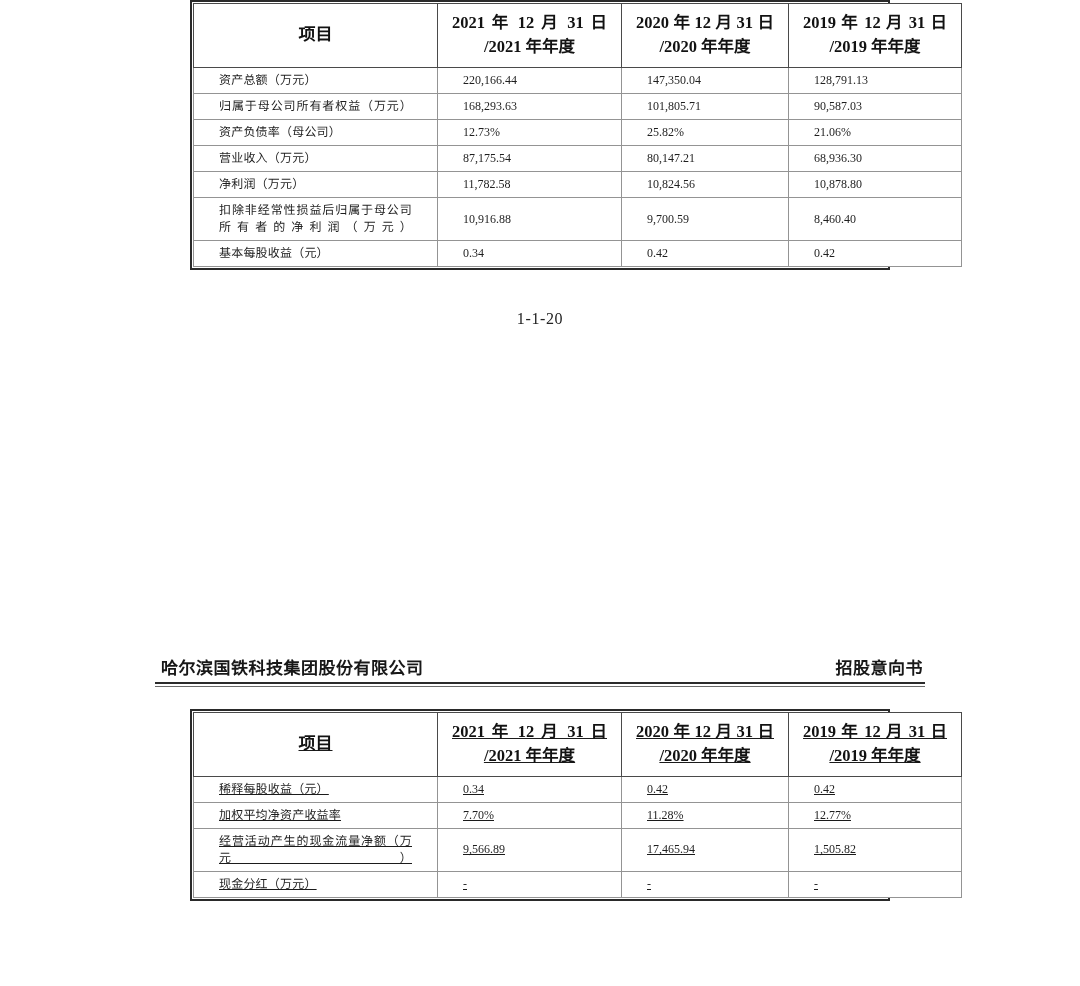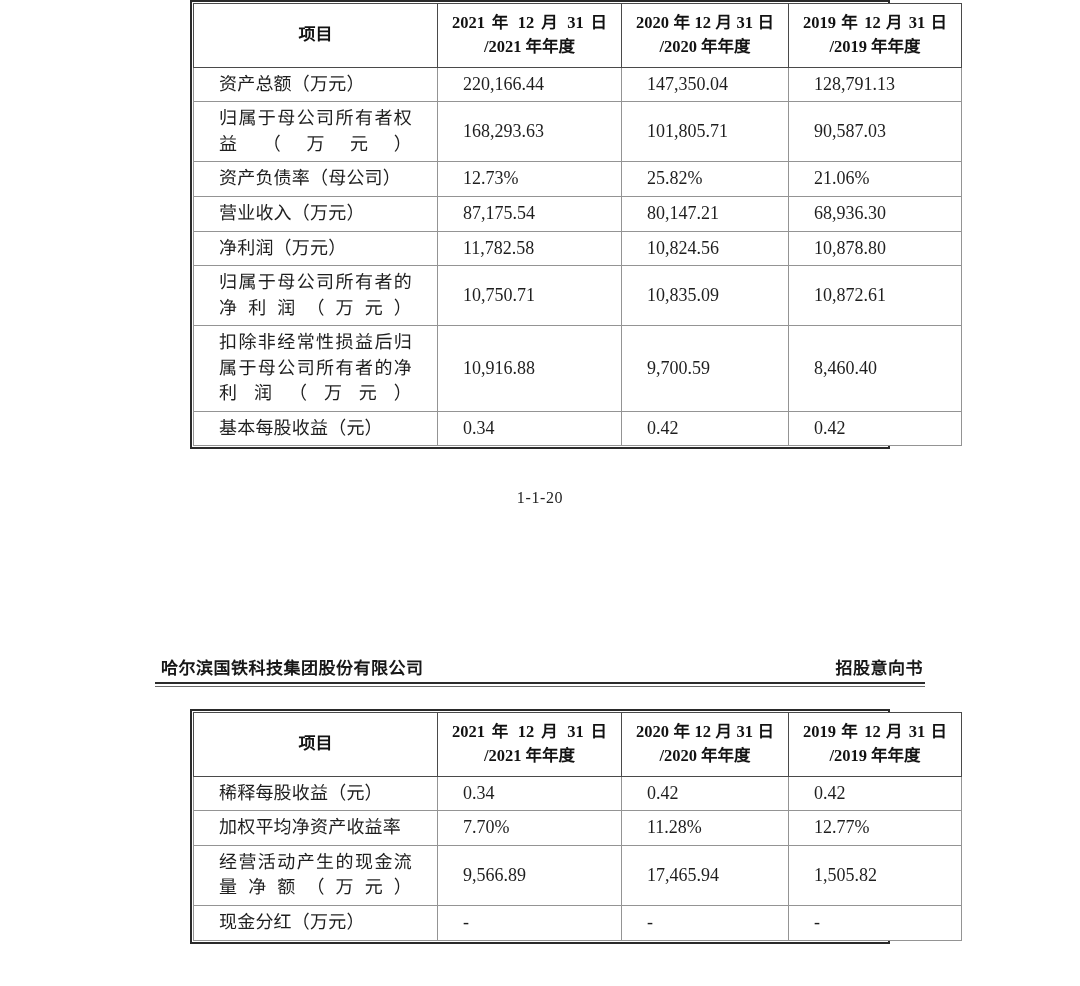--- a/index.html
+++ b/index.html
@@ -17,21 +17,21 @@
     overflow: hidden;
   }
 
   
   .page-block {
     position: absolute;
     left: 0;
     width: 1080px;
   }
   #page-one  { top: 0px; }
-  #page-two  { top: 645px; }
+  #page-two  { top: 645px; text-decoration: underline; }
 
   
   .doc-header {
     width: 770px;
     margin: 0 auto;
     position: relative;
     height: 42px;
   }
   .doc-header .hdr-text {
     font-family: "Liberation Serif", "DejaVu Serif", serif;
@@ -76,21 +76,21 @@
   table.fin-table col.c-item { width: 244px; }
   table.fin-table col.c-y1   { width: 184px; }
   table.fin-table col.c-y2   { width: 167px; }
   table.fin-table col.c-y3   { width: 173px; }
 
   table.fin-table th,
   table.fin-table td {
     border: 1px solid #949494;
     vertical-align: middle;
     padding: 4px 25px;
-    font-size: 18px;
+    font-size: 12px;
     line-height: 1.42;
   }
   table.fin-table thead th {
     border-color: #4a4a4a;
     font-weight: 700;
     text-align: center;
     padding: 7px 6px 8px 6px;
     font-size: 16.5px;
     line-height: 1.45;
     color: #121212;
@@ -195,26 +195,20 @@
           <td class="num-cell">80,147.21</td>
           <td class="num-cell">68,936.30</td>
         </tr>
         <tr>
           <td class="item-cell">净利润（万元）</td>
           <td class="num-cell">11,782.58</td>
           <td class="num-cell">10,824.56</td>
           <td class="num-cell">10,878.80</td>
         </tr>
         <tr>
-          <td class="item-cell justify-full">归属于母公司所有者的净利润（万元）</td>
-          <td class="num-cell">10,750.71</td>
-          <td class="num-cell">10,835.09</td>
-          <td class="num-cell">10,872.61</td>
-        </tr>
-        <tr>
           <td class="item-cell justify-full">扣除非经常性损益后归属于母公司所有者的净利润（万元）</td>
           <td class="num-cell">10,916.88</td>
           <td class="num-cell">9,700.59</td>
           <td class="num-cell">8,460.40</td>
         </tr>
         <tr>
           <td class="item-cell">基本每股收益（元）</td>
           <td class="num-cell">0.34</td>
           <td class="num-cell">0.42</td>
           <td class="num-cell">0.42</td>

